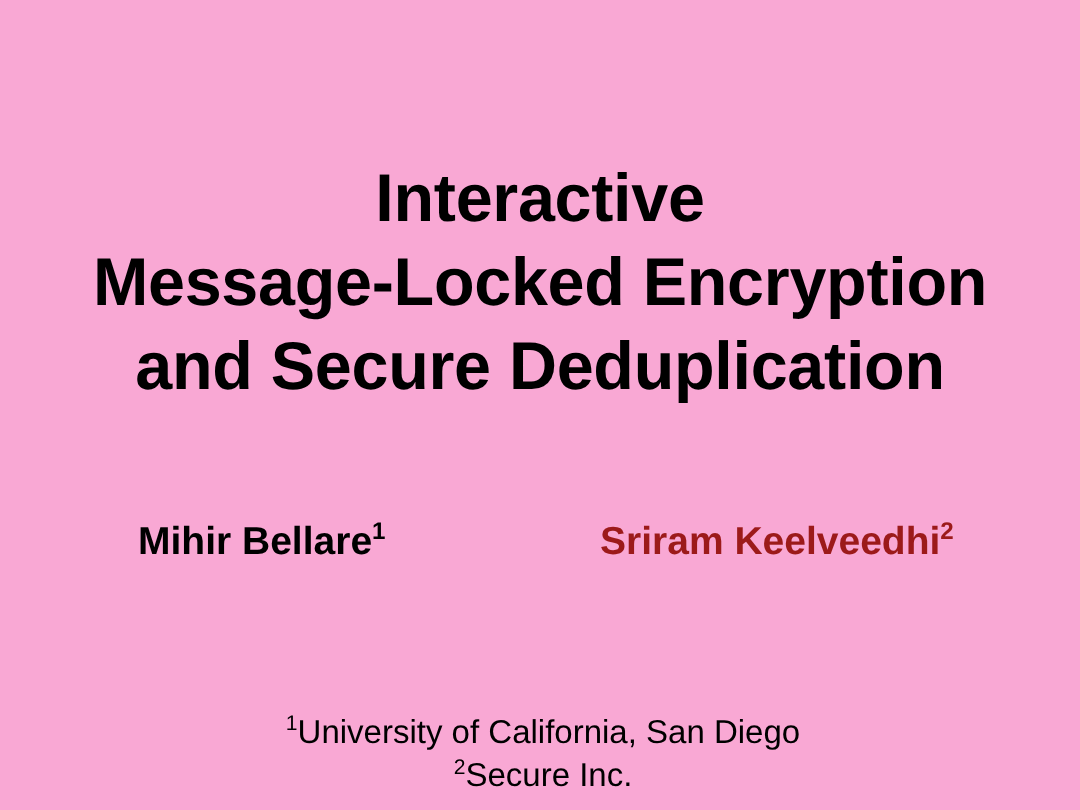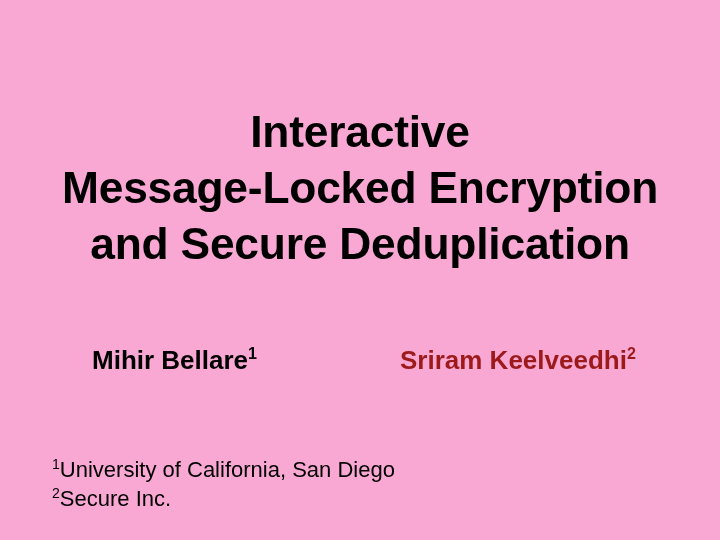--- a/index.html
+++ b/index.html
@@ -74,22 +74,23 @@
     font-size: 0.62em;
     vertical-align: super;
     line-height: 0;
     font-weight: bold;
   }
 
   
   .affiliations {
     position: absolute;
     left: 52px;
-    top: 455px;
+    top: 473px;
     width: 620px;
+    text-align: center;
   }
   .affiliation {
     display: block;
     font-family: "Liberation Sans", sans-serif;
     font-weight: normal;
     font-size: 22px;
     line-height: 29px;
     color: #000000;
     white-space: nowrap;
   }

